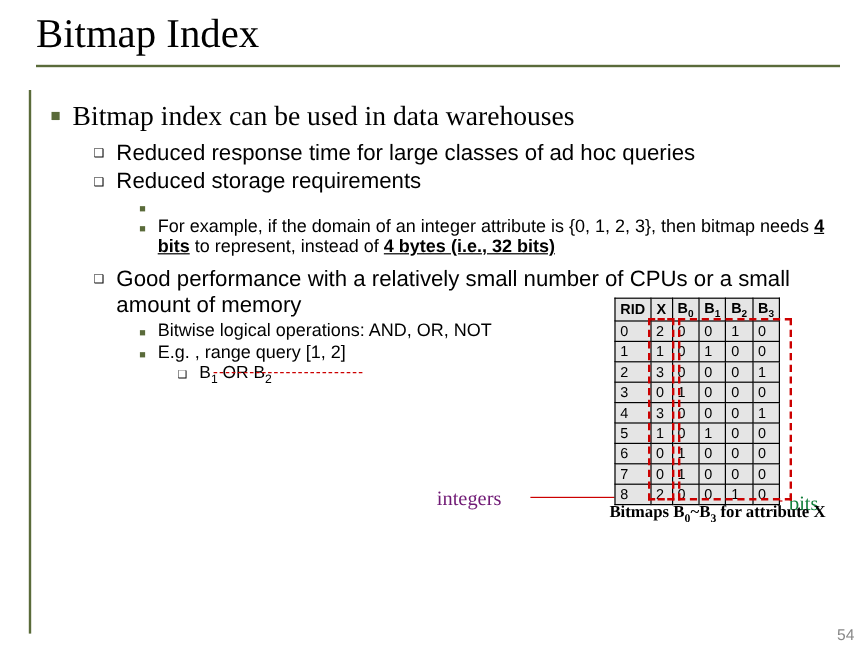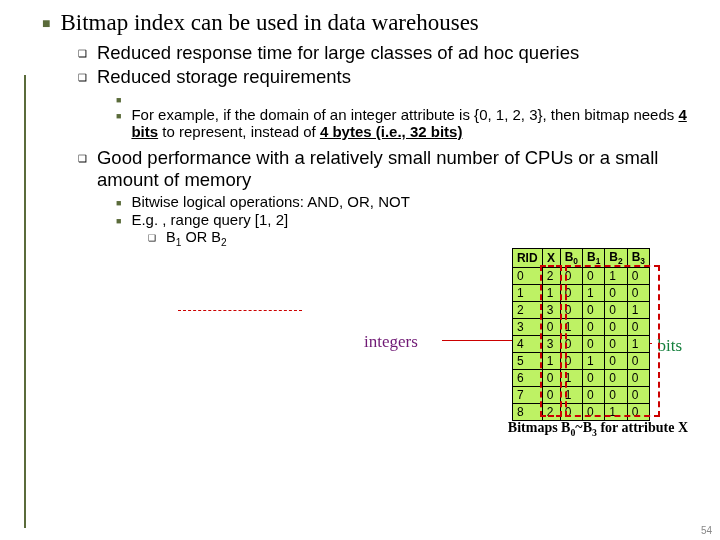--- a/index.html
+++ b/index.html
@@ -56,21 +56,21 @@
     font-size: 12px;
   }
   table.bitmap {
     border-collapse: collapse;
   }
   table.bitmap th, table.bitmap td {
     border: 1px solid #000;
     padding: 1px 4px;
     min-width: 18px;
     height: 16px;
-    background: #bef264;
+    background: #e5e5e5;
     font-weight: normal;
   }
   table.bitmap th { font-weight: bold; }
   .dashed-red {
     border: 2px dashed #c00;
     position: absolute;
     pointer-events: none;
   }
   .label-integers {
     position: absolute;
@@ -105,29 +105,30 @@
     font-weight: bold;
     font-size: 14px;
     right: 32px;
     top: 420px;
   }
   .pagenum {
     position: absolute;
     bottom: 4px;
     right: 8px;
     font-family: Arial, sans-serif;
-    font-size: 10px;
+    font-size: 13px;
     color: #888;
   }
   .spacer { height: 6px; }
 </style>
 </head>
 <body>
 
 <div class="slide">
+  <h1 class="title">Bitmap Index</h1>
   <div class="green-bar"></div>
 
   <div class="content-area">
     <div class="lvl1">
       <span class="bullet">■</span>
       <span class="txt">Bitmap index can be used in data warehouses</span>
     </div>
 
     <div class="lvl2">
       <span class="bullet">❑</span>

